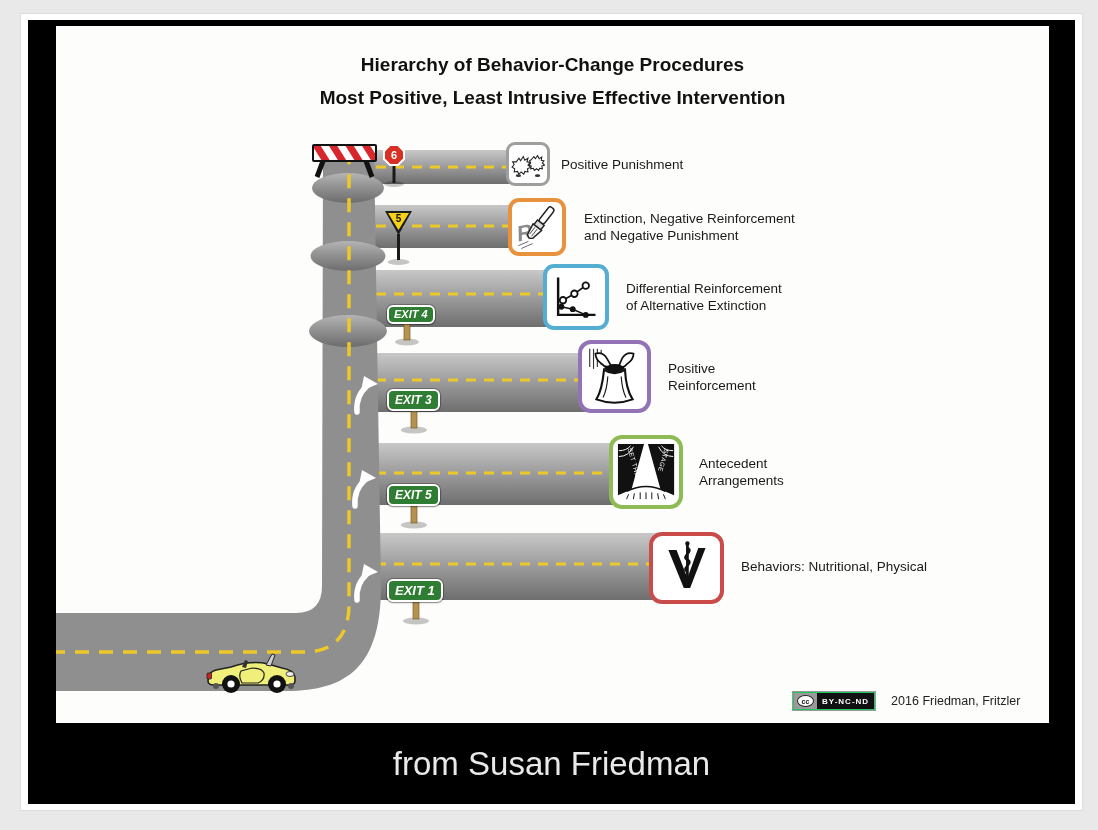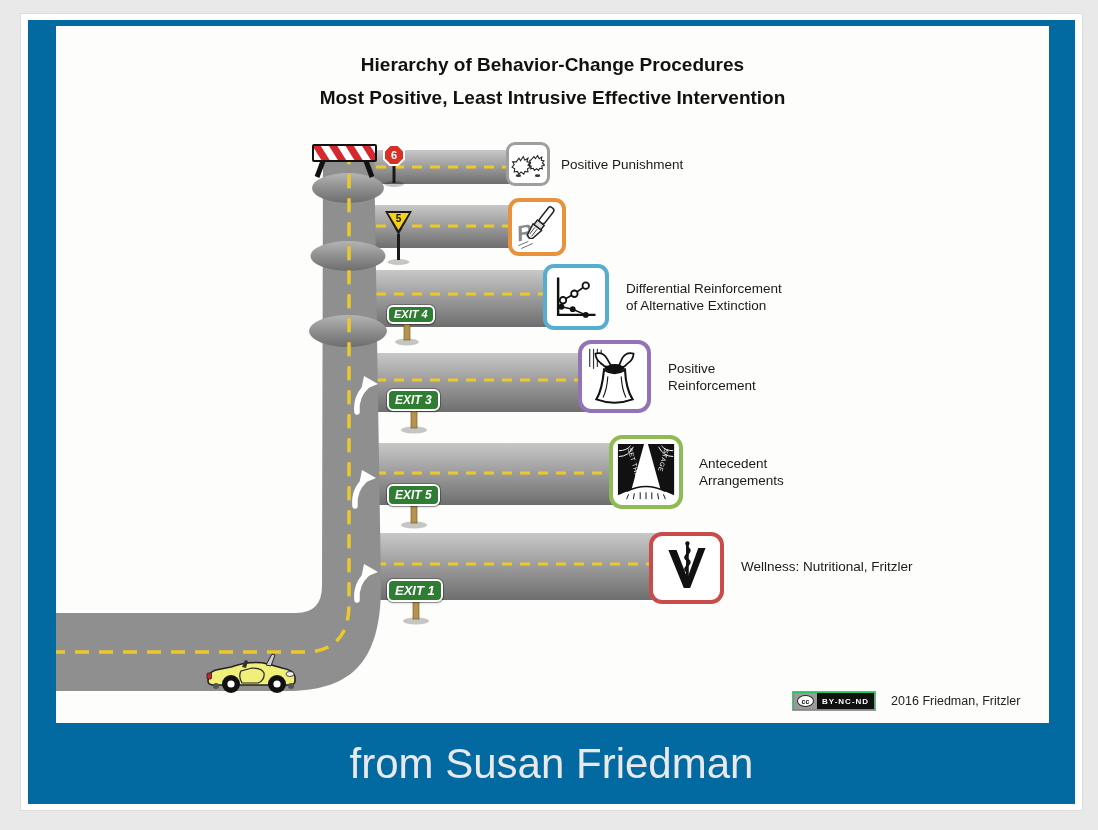--- a/index.html
+++ b/index.html
@@ -1,20 +1,20 @@
 <!DOCTYPE html>
 <html><head>
 <meta charset="utf-8">
 <style>
   html,body{margin:0;padding:0;}
   body{width:1098px;height:830px;background:#e9e9e9;position:relative;
        font-family:"Liberation Sans",sans-serif;overflow:hidden;}
   .photo{position:absolute;left:20px;top:13px;width:1061px;height:796px;
          background:#fff;border:1px solid #dcdcdc;}
-  .slide{position:absolute;left:7px;top:6px;right:7px;bottom:6px;background:#0369a1;}
+  .slide{position:absolute;left:7px;top:6px;right:7px;bottom:6px;background:#000000;}
   .canvas{position:absolute;left:28px;top:6px;width:993px;height:697px;background:#fdfdfb;}
   .art{position:absolute;left:0;top:0;}
   .title{position:absolute;top:22px;left:0;right:0;text-align:center;color:#111;
          font-weight:bold;font-size:19px;line-height:33px;}
   
   .ibox{position:absolute;background:#fff;border:4px solid #999;box-sizing:border-box;
         display:flex;align-items:center;justify-content:center;}
   .box0{left:450px;top:116px;width:44px;height:44px;border-width:3px;border-radius:9px;padding:2px;}
   .box1{left:452px;top:172px;width:58px;height:58px;border-radius:11px;padding:2px;}
   .box2{left:487px;top:238px;width:66px;height:66px;border-radius:11px;padding:3px;}
@@ -58,21 +58,21 @@
            box-shadow:0 0 0 1px #999;}
   .ccseg1{background:#9a9a9a;display:flex;align-items:center;padding:0 3px;}
   .ccoval{background:#fff;border:1px solid #222;border-radius:50%;width:15px;height:10px;
           display:flex;align-items:center;justify-content:center;font-size:7px;font-weight:bold;color:#111;}
   .ccseg2{background:#111;color:#fff;font-size:8px;font-weight:bold;letter-spacing:1px;
           display:flex;align-items:center;padding:0 5px;}
   .attrib{margin-left:16px;font-size:12.5px;color:#222;}
   
   .caption-band{position:absolute;left:0;right:0;top:703px;bottom:0;display:flex;
                 align-items:center;justify-content:center;}
-  .caption{color:#e9e9e9;font-size:42px;}
+  .caption{color:#e9e9e9;font-size:33px;}
 </style>
 </head>
 <body>
 
 <div class="photo">
  <div class="slide">
   <div class="canvas">
 
     <svg class="art" width="993" height="697" viewBox="0 0 993 697">
       <defs>
@@ -265,27 +265,29 @@
     <div class="ibox box5" style="border-color: rgb(201, 75, 74);">
       <svg viewBox="0 0 64 64">
         <path d="M12,12 L29,54 L36,54 L53,10 L45,10 L33,43 L21,12 Z" fill="#111"></path>
         <rect x="31.5" y="4" width="3" height="40" fill="#111"></rect>
         <circle cx="33" cy="5" r="2.4" fill="#111"></circle>
         <path d="M33,10 C41,14 25,19 33,23 C41,27 25,32 33,36" fill="none" stroke="#111" stroke-width="2.6"></path>
       </svg>
     </div>
 
     <div class="lab lab0">Positive Punishment</div>
+    <div class="lab lab1">Extinction, Negative Reinforcement
+and Negative Punishment</div>
     <div class="lab lab2">Differential Reinforcement
 of Alternative Extinction</div>
     <div class="lab lab3">Positive
 Reinforcement</div>
     <div class="lab lab4">Antecedent
 Arrangements</div>
-    <div class="lab lab5">Wellness: Nutritional, Fritzler</div>
+    <div class="lab lab5">Behaviors: Nutritional, Physical</div>
 
     <div class="ccrow">
       <div class="ccbadge">
         <div class="ccseg1">
           <div class="ccoval">cc</div>
         </div>
         <div class="ccseg2">BY-NC-ND</div>
       </div>
       <div class="attrib">2016 Friedman, Fritzler</div>
     </div>

